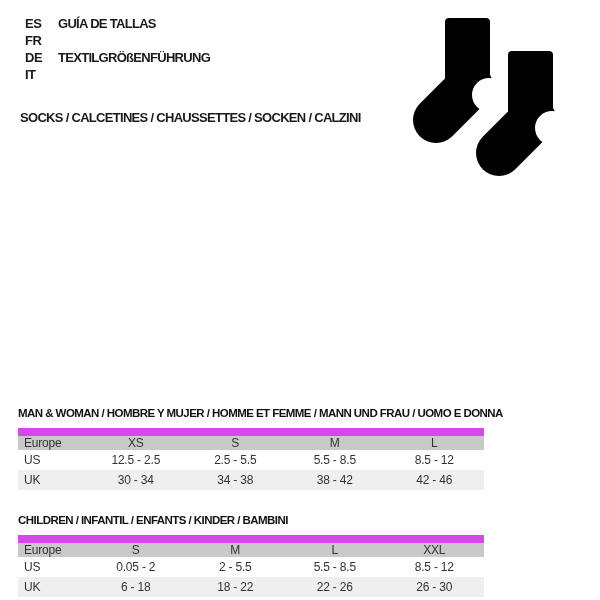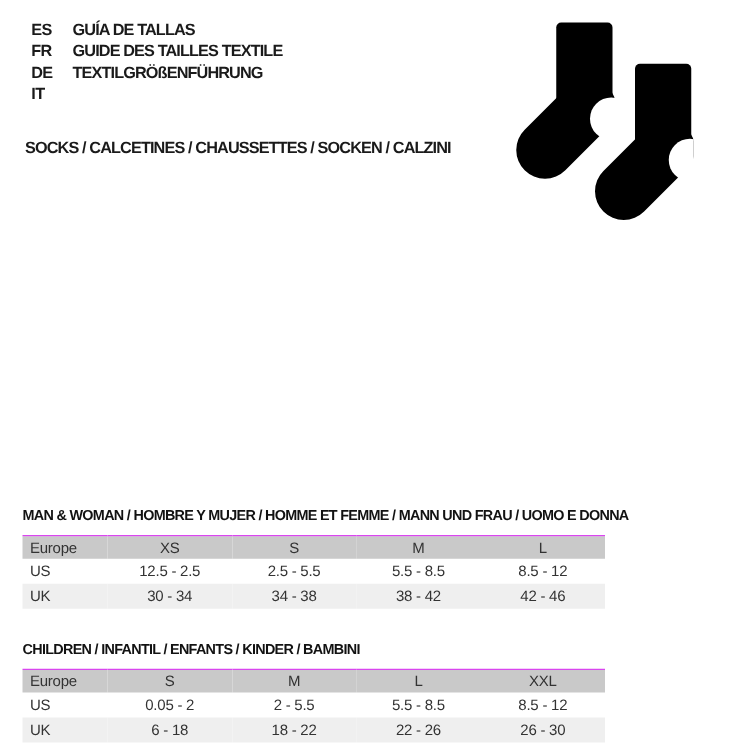--- a/index.html
+++ b/index.html
@@ -44,21 +44,21 @@
     line-height: 15px; margin-bottom: 7px; white-space: nowrap; color: #121212;
   }
   table.size-table {
     width: 100%; border-collapse: collapse; table-layout: fixed;
     font-size: 12px; color: #333333;
   }
   table.size-table col.c-label { width: 14.6%; }
   table.size-table col.c-size  { width: 21.35%; }
   table.size-table thead tr {
     background: #c9c9c9;
-    border-top: 1px solid #d946ef;
+    border-top: 8px solid #d946ef;
   }
   table.size-table thead th {
     font-weight: normal; height: 18px; vertical-align: middle;
     letter-spacing: -0.2px;
   }
   table.size-table tbody td {
     height: 20px; vertical-align: middle; text-align: center;
     letter-spacing: -0.2px;
   }
   table.size-table .cell-left { text-align: left; padding-left: 6px; }
@@ -69,21 +69,20 @@
 
 <div class="page">
 
   <div class="lang-block">
     <div class="lang-row">
       <span class="lang-code">ES</span>
       <span class="lang-label">GUÍA DE TALLAS</span>
     </div>
     <div class="lang-row">
       <span class="lang-code">FR</span>
-      <span class="lang-label">GUIDE DES TAILLES TEXTILE</span>
     </div>
     <div class="lang-row">
       <span class="lang-code">DE</span>
       <span class="lang-label">TEXTILGRÖßENFÜHRUNG</span>
     </div>
     <div class="lang-row">
       <span class="lang-code">IT</span>
     </div>
   </div>
 

